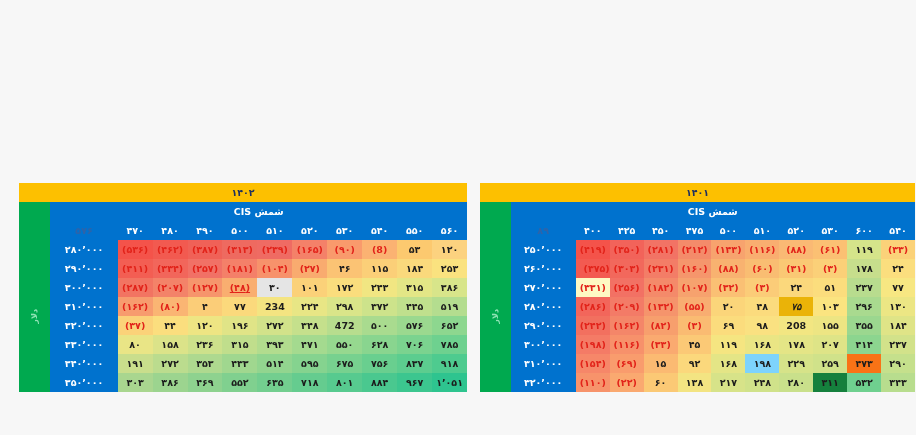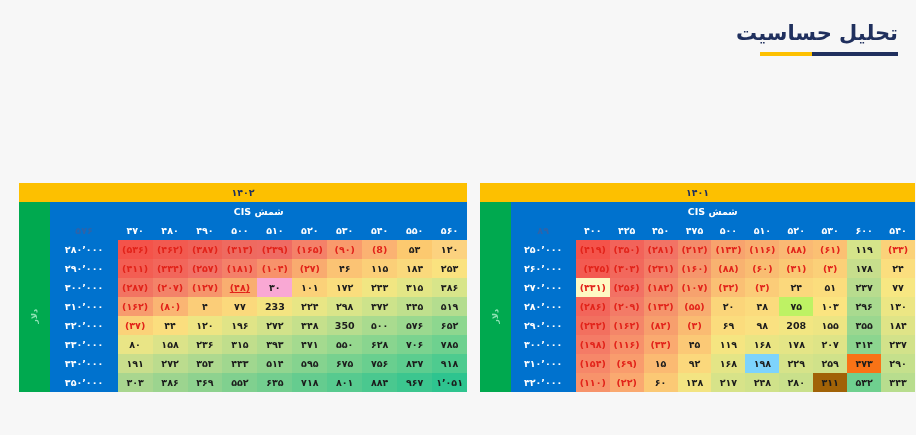--- a/index.html
+++ b/index.html
@@ -135,27 +135,20 @@
 
   
   td.cell { color: #1c1c1c; }
   td.cell.neg { color: #e2231a; }
 </style>
 </head>
 <body>
 
 <div id="page">
 
-  <div class="title-wrap">
-    <div class="title-text">تحلیل حساسیت</div>
-    <div class="title-rule">
-      <div class="seg-navy"></div>
-      <div class="seg-gold"></div>
-    </div>
-  </div>
 
   <div class="tables">
     <div class="tbl-block" id="block-1402">
         <table class="ss">
           <colgroup>
             <col style="width: 7.8%;">
             <col style="width: 7.8%;">
             <col style="width: 7.8%;">
             <col style="width: 7.8%;">
             <col style="width: 7.8%;">
@@ -217,45 +210,45 @@
               <td class="cell neg" style="background: rgb(242, 102, 91);">(۳۳۴)</td>
               <td class="cell neg" style="background: rgb(243, 94, 83);">(۴۱۱)</td>
               <td class="rowhead">۲۹۰٬۰۰۰</td>
             </tr>
             <tr>
               <td class="cell" style="background: rgb(216, 229, 138);">۳۸۶</td>
               <td class="cell" style="background: rgb(227, 230, 134);">۳۱۵</td>
               <td class="cell" style="background: rgb(241, 230, 130);">۲۴۳</td>
               <td class="cell" style="background: rgb(250, 221, 125);">۱۷۲</td>
               <td class="cell" style="background: rgb(251, 209, 121);">۱۰۱</td>
-              <td class="cell" style="background: #f9a8d4;">۳۰</td>
+              <td class="cell" style="background: #e5e5e5;">۳۰</td>
               <td class="cell neg" style="background: rgb(249, 174, 112); text-decoration: underline;">(۴۸)</td>
               <td class="cell neg" style="background: rgb(246, 149, 108);">(۱۲۷)</td>
               <td class="cell neg" style="background: rgb(243, 131, 105);">(۲۰۷)</td>
               <td class="cell neg" style="background: rgb(242, 116, 98);">(۲۸۷)</td>
               <td class="rowhead">۳۰۰٬۰۰۰</td>
             </tr>
             <tr>
               <td class="cell" style="background: rgb(180, 221, 143);">۵۱۹</td>
               <td class="cell" style="background: rgb(192, 224, 141);">۴۴۵</td>
               <td class="cell" style="background: rgb(205, 227, 139);">۳۷۲</td>
               <td class="cell" style="background: rgb(218, 229, 137);">۲۹۸</td>
               <td class="cell" style="background: rgb(232, 230, 133);">۲۲۴</td>
-              <td class="cell" style="background: rgb(244, 228, 129);">233</td>
+              <td class="cell" style="background: rgb(244, 228, 129);">234</td>
               <td class="cell" style="background: rgb(251, 217, 124);">۷۷</td>
               <td class="cell" style="background: rgb(251, 205, 120);">۴</td>
               <td class="cell neg" style="background: rgb(250, 181, 115);">(۸۰)</td>
               <td class="cell neg" style="background: rgb(247, 156, 110);">(۱۶۲)</td>
               <td class="rowhead">۳۱۰٬۰۰۰</td>
             </tr>
             <tr>
               <td class="cell" style="background: rgb(141, 215, 143);">۶۵۲</td>
               <td class="cell" style="background: rgb(155, 217, 143);">۵۷۶</td>
               <td class="cell" style="background: rgb(169, 219, 143);">۵۰۰</td>
-              <td class="cell" style="background: rgb(183, 221, 142);">350</td>
+              <td class="cell" style="background: rgb(183, 221, 142);">472</td>
               <td class="cell" style="background: rgb(197, 224, 140);">۳۴۸</td>
               <td class="cell" style="background: rgb(210, 226, 138);">۲۷۲</td>
               <td class="cell" style="background: rgb(224, 228, 135);">۱۹۶</td>
               <td class="cell" style="background: rgb(238, 229, 131);">۱۲۰</td>
               <td class="cell" style="background: rgb(251, 222, 126);">۴۴</td>
               <td class="cell neg" style="background: rgb(251, 210, 121);">(۳۷)</td>
               <td class="rowhead">۳۲۰٬۰۰۰</td>
             </tr>
             <tr>
               <td class="cell" style="background: rgb(110, 209, 143);">۷۸۵</td>
@@ -376,21 +369,21 @@
               <td class="cell neg" style="background: rgb(246, 162, 110);">(۱۰۷)</td>
               <td class="cell neg" style="background: rgb(244, 138, 106);">(۱۸۲)</td>
               <td class="cell neg" style="background: rgb(242, 113, 100);">(۲۵۶)</td>
               <td class="cell neg" style="background: #fef9c3;">(۳۳۱)</td>
               <td class="rowhead">۲۷۰٬۰۰۰</td>
             </tr>
             <tr>
               <td class="cell" style="background: rgb(236, 230, 132);">۱۳۰</td>
               <td class="cell" style="background: rgb(169, 218, 143);">۲۹۶</td>
               <td class="cell" style="background: rgb(251, 228, 128);">۱۰۳</td>
-              <td class="cell" style="background: #bef264;">۷۵</td>
+              <td class="cell" style="background: #eab308; font-style: italic;">۷۵</td>
               <td class="cell" style="background: rgb(251, 219, 125);">۴۸</td>
               <td class="cell" style="background: rgb(251, 213, 122);">۲۰</td>
               <td class="cell neg" style="background: rgb(248, 173, 113);">(۵۵)</td>
               <td class="cell neg" style="background: rgb(245, 148, 108);">(۱۳۲)</td>
               <td class="cell neg" style="background: rgb(243, 123, 103);">(۲۰۹)</td>
               <td class="cell neg" style="background: rgb(242, 102, 91);">(۲۸۶)</td>
               <td class="rowhead">۲۸۰٬۰۰۰</td>
             </tr>
             <tr>
               <td class="cell" style="background: rgb(223, 228, 135);">۱۸۴</td>
@@ -427,21 +420,21 @@
               <td class="cell" style="background: rgb(228, 229, 134);">۱۶۸</td>
               <td class="cell" style="background: rgb(251, 216, 124);">۹۲</td>
               <td class="cell" style="background: rgb(251, 186, 114);">۱۵</td>
               <td class="cell neg" style="background: rgb(249, 156, 109);">(۶۹)</td>
               <td class="cell neg" style="background: rgb(246, 135, 105);">(۱۵۴)</td>
               <td class="rowhead">۳۱۰٬۰۰۰</td>
             </tr>
             <tr>
               <td class="cell" style="background: rgb(184, 221, 142);">۳۴۳</td>
               <td class="cell" style="background: rgb(111, 208, 143);">۵۳۲</td>
-              <td class="cell" style="background: #a16207;">۳۱۱</td>
+              <td class="cell" style="background: #15803d;">۳۱۱</td>
               <td class="cell" style="background: rgb(201, 224, 139);">۲۸۰</td>
               <td class="cell" style="background: rgb(208, 226, 138);">۲۴۸</td>
               <td class="cell" style="background: rgb(215, 227, 137);">۲۱۷</td>
               <td class="cell" style="background: rgb(243, 228, 130);">۱۳۸</td>
               <td class="cell" style="background: rgb(251, 201, 117);">۶۰</td>
               <td class="cell neg" style="background: rgb(250, 169, 112);">(۲۲)</td>
               <td class="cell neg" style="background: rgb(247, 147, 107);">(۱۱۰)</td>
               <td class="rowhead">۳۲۰٬۰۰۰</td>
             </tr>
           </tbody>

